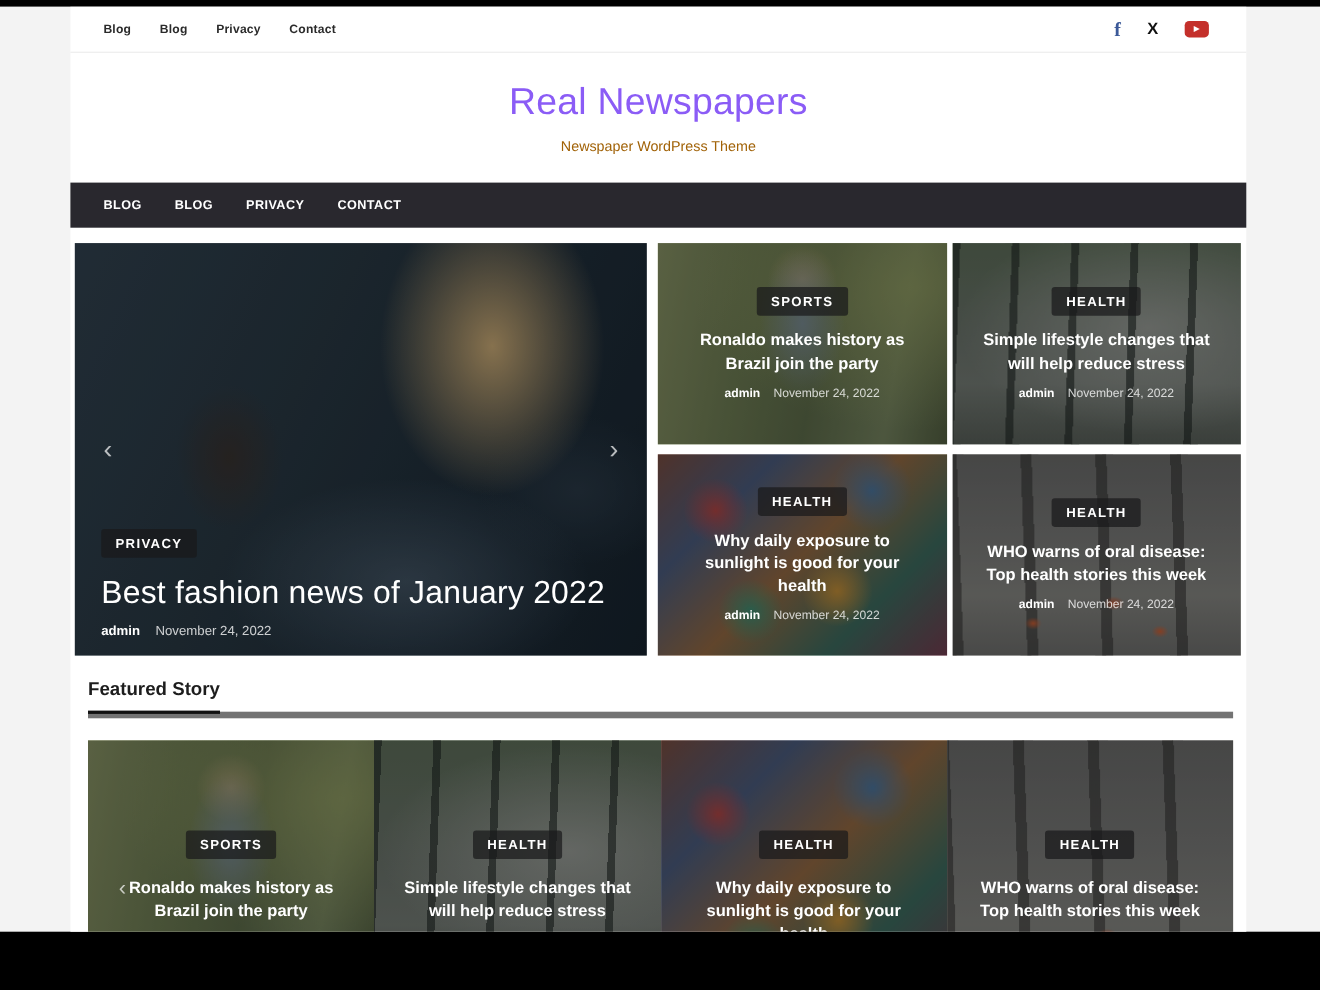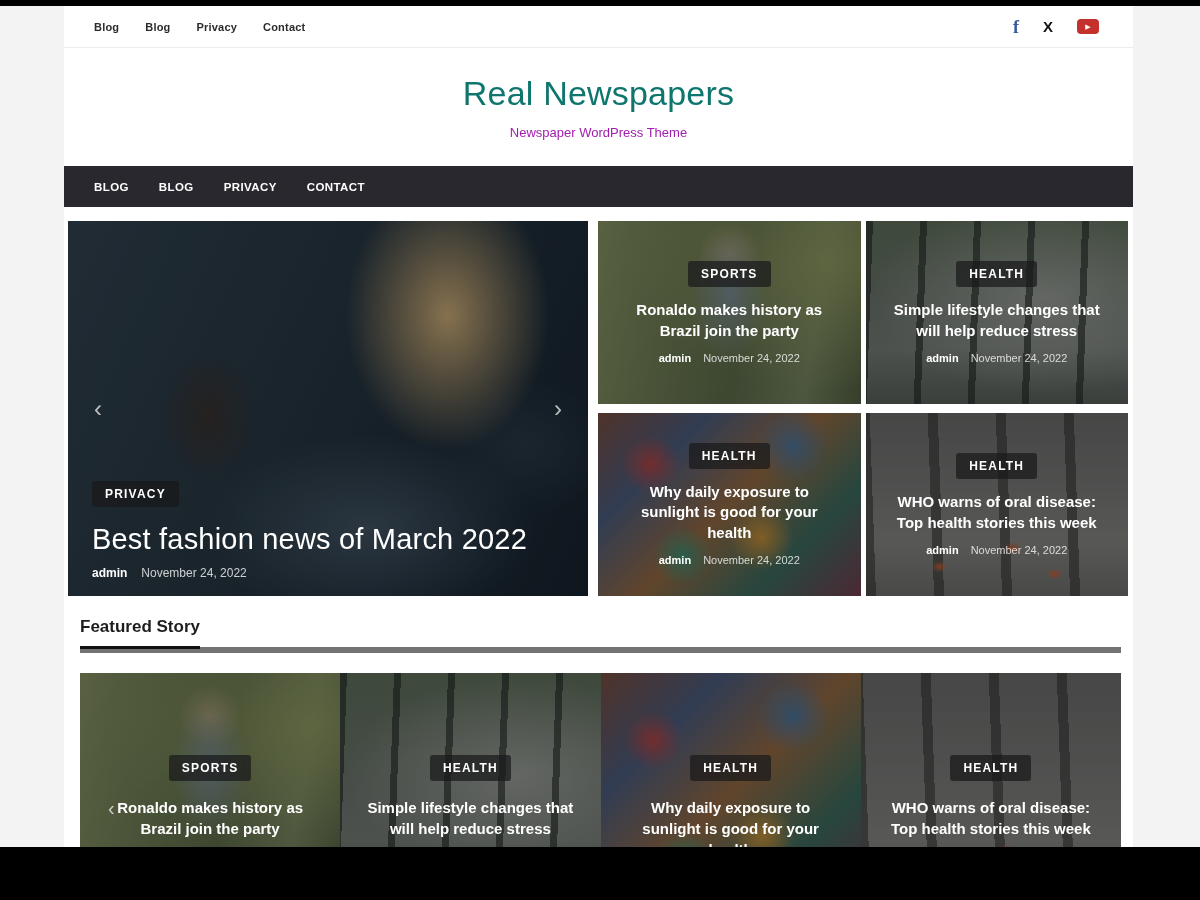--- a/index.html
+++ b/index.html
@@ -48,23 +48,23 @@
   }
   .icon-yt {
     width: 22px; height: 15px; background: #c4302b; border-radius: 4px;
     color: #fff; font-size: 7px; display: flex; align-items: center;
     justify-content: center; line-height: 1; cursor: pointer;
   }
 
   
   .site-header { text-align: center; padding: 26px 0 24px; height: 118px; }
   .site-title {
-    font-size: 34px; font-weight: 500; color: #0f766e; letter-spacing: .2px; cursor: pointer;
-  }
-  .site-tagline { font-size: 13px; color: #a21caf; margin-top: 12px; }
+    font-size: 34px; font-weight: 500; color: #8b5cf6; letter-spacing: .2px; cursor: pointer;
+  }
+  .site-tagline { font-size: 13px; color: #a16207; margin-top: 12px; }
 
   
   .main-nav {
     background: #29282e; height: 41px;
     display: flex; align-items: center; gap: 30px; padding: 0 30px;
   }
   .main-nav a {
     color: #fff; font-size: 11.5px; font-weight: bold;
     letter-spacing: .4px; text-decoration: none;
   }
@@ -222,21 +222,21 @@
       <a href="#">CONTACT</a>
     </nav>
 
     <div class="hero-row">
 
       <div class="card hero-card img-hero">
         <span class="arrow arrow-left">‹</span>
         <span class="arrow arrow-right">›</span>
         <div class="hero-content">
           <span class="badge">PRIVACY</span>
-          <div class="hero-title">Best fashion news of March 2022</div>
+          <div class="hero-title">Best fashion news of January 2022</div>
           <div class="meta">
             <span class="author">admin</span><span>November 24, 2022</span>
           </div>
         </div>
       </div>
 
       <div class="hero-grid">
 
         <div class="card grid-card img-sports">
           <span class="badge">SPORTS</span>

